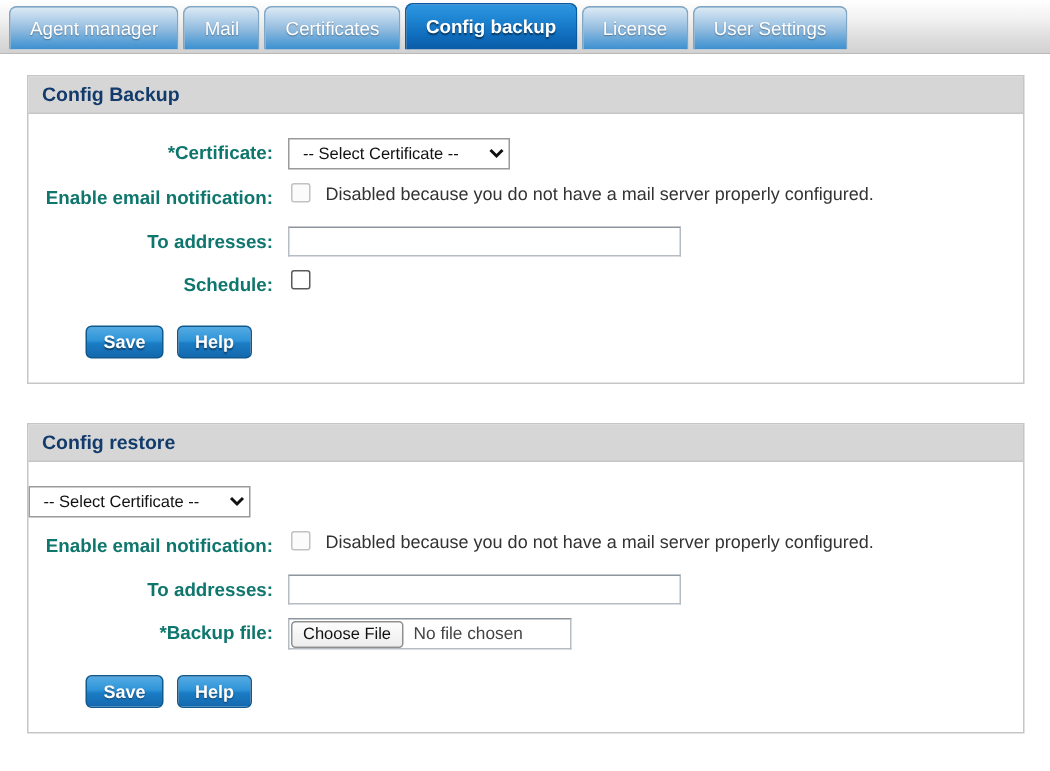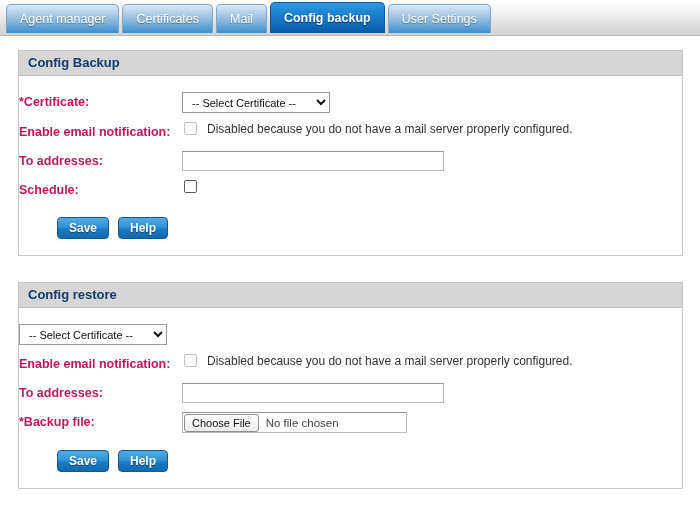--- a/index.html
+++ b/index.html
@@ -79,28 +79,29 @@
 
   
   .row {
     display: flex;
     align-items: flex-start;
     margin-bottom: 9px;
   }
   .lbl {
     width: 163px;
     min-width: 163px;
-    text-align: left;
+    text-align: right;
     font-weight: bold;
     font-size: 12.5px;
-    color: #be185d;
+    color: #0f766e;
     padding-right: 10px;
     box-sizing: border-box;
     line-height: 15px;
     padding-top: 3px;
+    margin-left: 10px;
   }
   .fld {
     flex: 1;
     display: flex;
     align-items: flex-start;
     min-height: 20px;
   }
 
   
   select.ui-select {
@@ -155,21 +156,21 @@
   }
 
   
   .fileinput {
     display: inline-flex;
     align-items: center;
     border: 1px solid #b6bcc4;
     border-top-color: #8d959d;
     background: #ffffff;
     height: 21px;
-    width: 225px;
+    width: 189px;
     box-sizing: border-box;
     padding: 0;
     cursor: pointer;
   }
   .file-btn {
     font-size: 11px;
     color: #111111;
     background: linear-gradient(to bottom, #fdfdfd, #ededed);
     border: 1px solid #8f8f8f;
     border-radius: 3px;
@@ -213,27 +214,30 @@
   .gap { height: 12px; }
 </style>
 </head>
 <body>
 
 <div class="tabbar">
   <div class="tab">
       <span>Agent manager</span>
     </div>
   <div class="tab">
+      <span>Mail</span>
+    </div>
+  <div class="tab">
       <span>Certificates</span>
-    </div>
-  <div class="tab">
-      <span>Mail</span>
     </div>
   <div class="tab active">
       <span>Config backup</span>
+    </div>
+  <div class="tab">
+      <span>License</span>
     </div>
   <div class="tab">
       <span>User Settings</span>
     </div>
 </div>
 
 <div class="panel">
   <div class="panel-header">Config Backup</div>
   <div class="panel-body">
 

